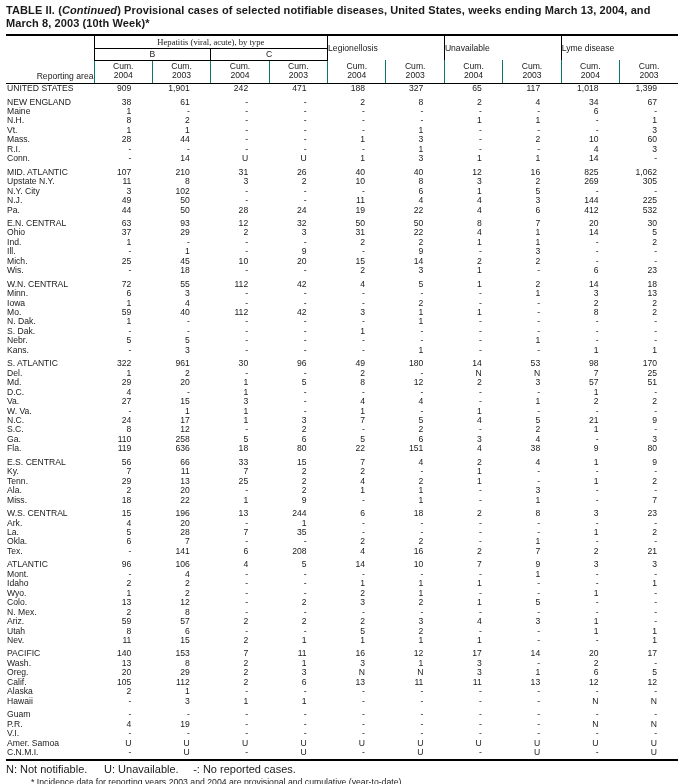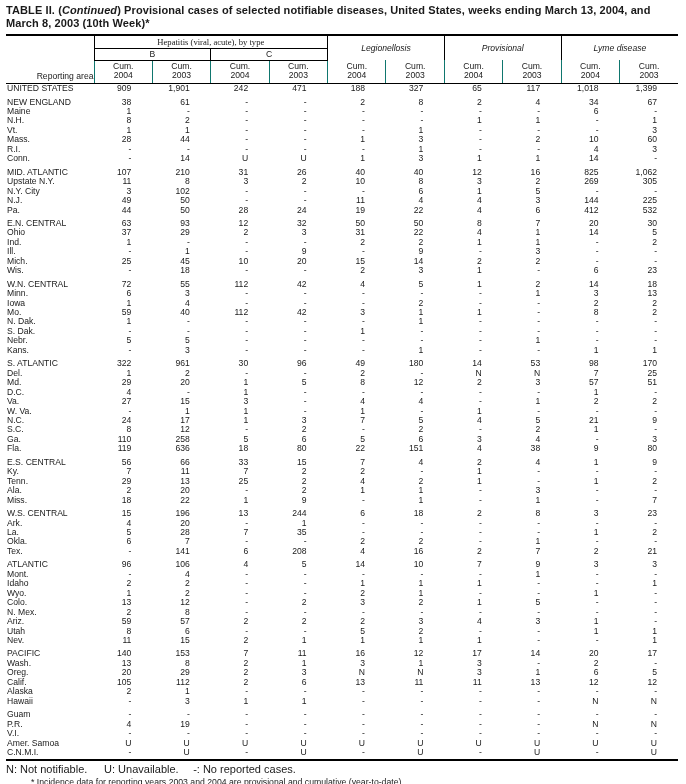--- a/index.html
+++ b/index.html
@@ -11,21 +11,21 @@
   .page { padding:4px 8px 0 6px; }
   .title { font-size:11px; font-weight:bold; line-height:1.22; margin-bottom:3px; letter-spacing:0.1px; }
   .title i { font-weight:bold; }
   table { border-collapse:collapse; table-layout:fixed; width:672px; }
   col.c-area { width:88px; }
   col.c-num { width:58.4px; }
   thead th { font-weight:normal; font-size:8.6px; padding:0; }
   tr.toprow th { border-top:2px solid #000; }
   th.area-h { text-align:right; vertical-align:bottom; padding:0 0 2px 1px; border-bottom:1.6px solid #000; }
   th.grp-hep { border-left:1px solid #000; border-right:1px solid #000; border-bottom:1px solid #000; padding:1px 0;font-family:Liberation Serif, serif; }
-  th.grp-dis { text-align:center; vertical-align:middle; border-left:1px solid #000;font-style:italic; }
+  th.grp-dis { text-align:left; vertical-align:middle; border-left:1px solid #000; }
   th.sub { text-align:center; border-bottom:1px solid #000; padding:0.5px 0; }
   th.sub-b { border-left:1px solid #000; border-right:1px solid #000; }
   th.sub-c { border-right:1px solid #000; }
   th.cum { text-align:center; border-left:1px solid #0f766e; border-bottom:1.6px solid #000; padding:1px 0 2px 0;margin-left:36px; }
   th.cum div { line-height:1.12; }
   tbody td { font-size:8.6px; line-height:9.45px; padding:0; white-space:nowrap; }
   td.area { text-align:left; padding-left:1px; }
   td.num { text-align:right; padding-right:21px; }
   tr.gap td { padding-top:4px; }
   tr.lastrow td { border-bottom:2px solid #000; padding-bottom:2px; }
@@ -54,21 +54,21 @@
         <col class="c-num">
         <col class="c-num">
       <col class="c-num">
         <col class="c-num">
     </colgroup>
     <thead>
       <tr class="toprow">
         <th rowspan="3" class="area-h">Reporting area</th>
         <th colspan="4" class="grp-hep">Hepatitis (viral, acute), by type</th>
         <th colspan="2" rowspan="2" class="grp-dis">Legionellosis</th>
-        <th colspan="2" rowspan="2" class="grp-dis">Provisional</th>
+        <th colspan="2" rowspan="2" class="grp-dis">Unavailable</th>
         <th colspan="2" rowspan="2" class="grp-dis">Lyme disease</th>
       </tr>
       <tr>
         <th colspan="2" class="sub sub-b">B</th>
         <th colspan="2" class="sub sub-c">C</th>
       </tr>
       <tr>
         <th class="cum">
             <div>Cum.</div>
             <div>2004</div>

